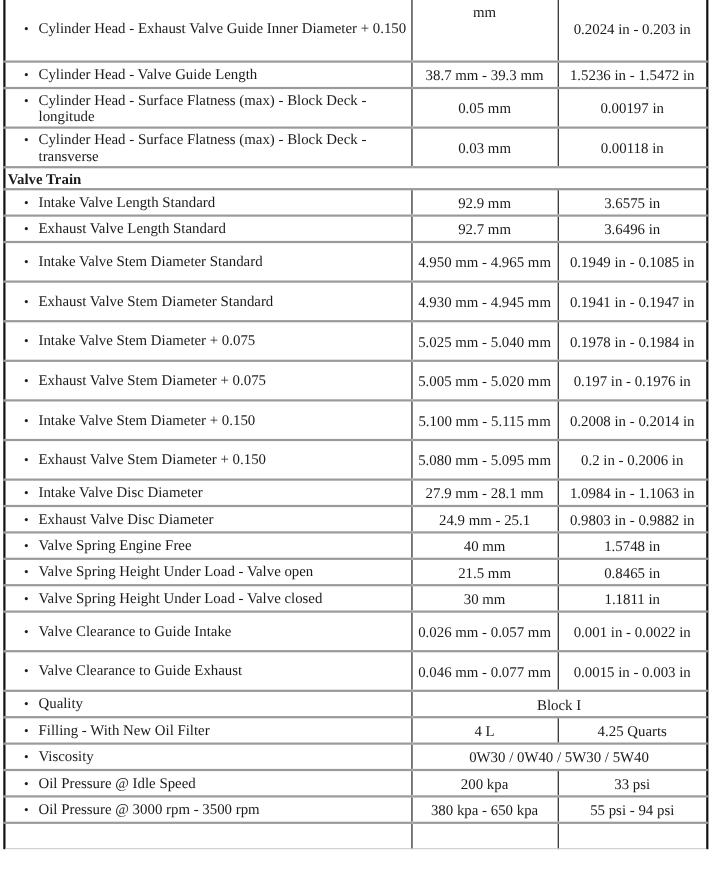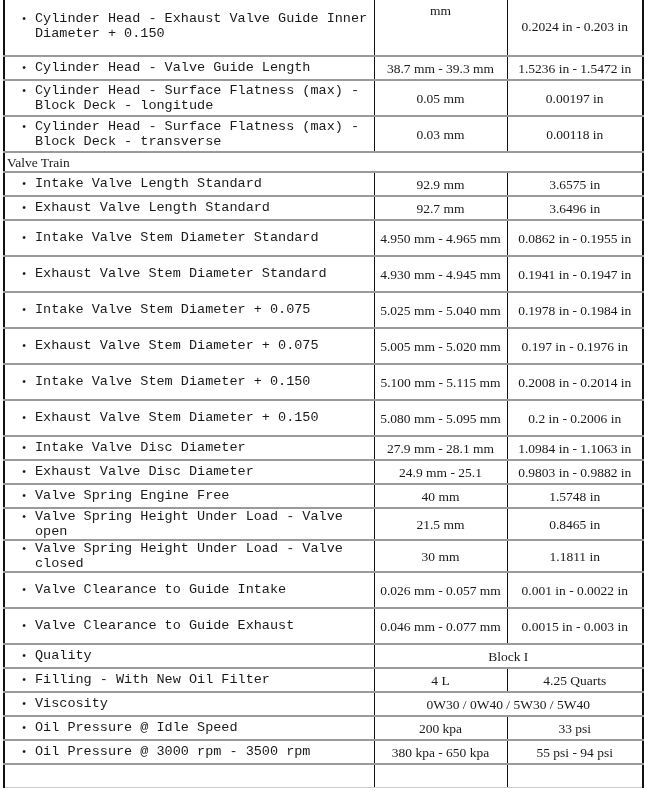--- a/index.html
+++ b/index.html
@@ -6,27 +6,27 @@
   body { width: 646px; height: 808px; overflow: hidden; position: relative;
          font-family: "Liberation Serif", "DejaVu Serif", serif; color: #1a1a1a; font-size: 13.5px; }
   .sheet { position: absolute; left: 3px; top: -4px; width: 639px; }
   table { border-collapse: collapse; width: 639px; table-layout: fixed; }
   col.c1 { width: 370px; } col.c2 { width: 133px; } col.c3 { width: 136px; }
   td { border-left: 1.5px solid #111; border-right: 1.5px solid #111;
        border-top: 1px solid #111; border-bottom: 2px solid #9a9a9a;
        padding: 0 3px; vertical-align: middle; line-height: 15px; }
   td.label { padding-left: 8px; }
   td.val { text-align: center; }
-  td.section { padding-left: 2px; height: 18px; border-right: 2px solid #111; }
+  td.section { padding-left: 2px; height: 18px; border-right: 2px solid #111; font-weight: bold; }
   tr.r1 td { height: 22px; }
   tr.r2 td { height: 34px; }
   tr.rtop td { height: 52px; }
   .item { display: flex; align-items: flex-start; }
   .bullet { width: 22px; flex: 0 0 22px; text-align: center; font-size: 12px; line-height: 15px; padding-top: 1px; }
-  .txt { flex: 1; font-family: Liberation Mono, monospace; }
+  .txt { flex: 1; }
   td.first-val-top { vertical-align: top; padding-top: 6px; }
   tr:last-child td { border-bottom: 1px solid #ccc; }
   td:last-child { border-right: 2.5px solid #111; }
   td:first-child { border-left: 2.5px solid #111; }
 </style>
 </head>
 <body>
 
 <div class="sheet">
 <table>
@@ -102,21 +102,21 @@
       <td class="val">3.6496 in</td>
     </tr>
     <tr class="r2">
       <td class="label">
             <div class="item">
               <span class="bullet">•</span>
               <span class="txt">Intake Valve Stem Diameter Standard</span>
             </div>
           </td>
       <td class="val">4.950 mm - 4.965 mm</td>
-      <td class="val">0.0862 in - 0.1955 in</td>
+      <td class="val">0.1949 in - 0.1085 in</td>
     </tr>
     <tr class="r2">
       <td class="label">
             <div class="item">
               <span class="bullet">•</span>
               <span class="txt">Exhaust Valve Stem Diameter Standard</span>
             </div>
           </td>
       <td class="val">4.930 mm - 4.945 mm</td>
       <td class="val">0.1941 in - 0.1947 in</td>

